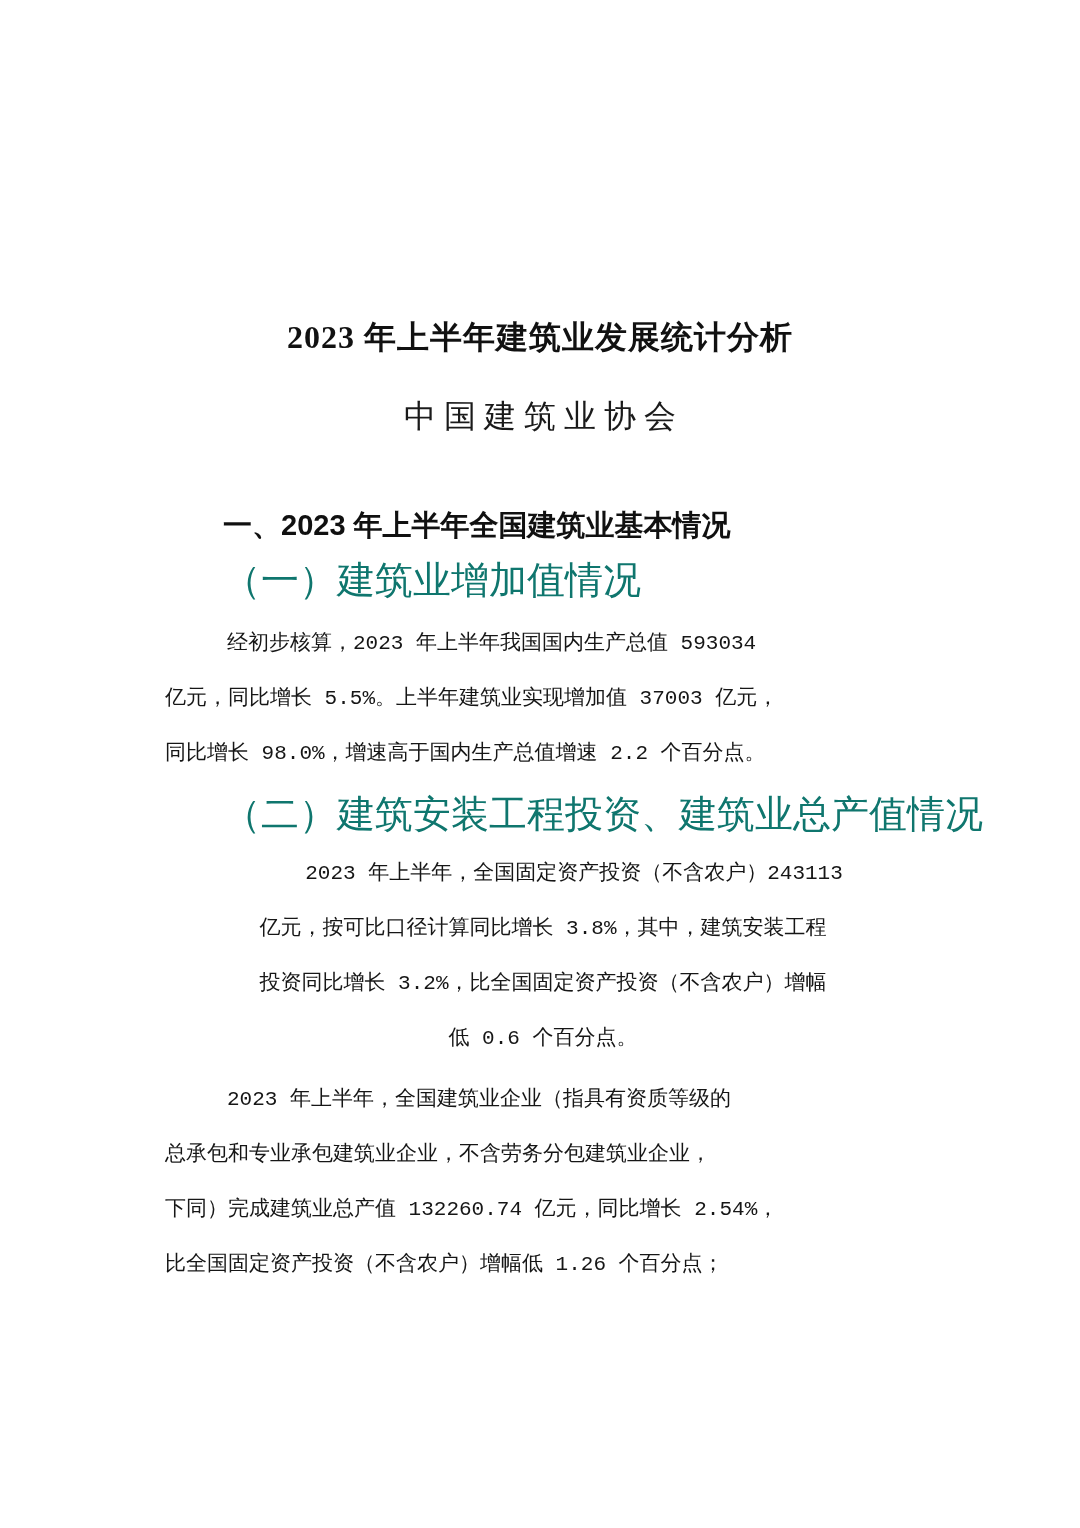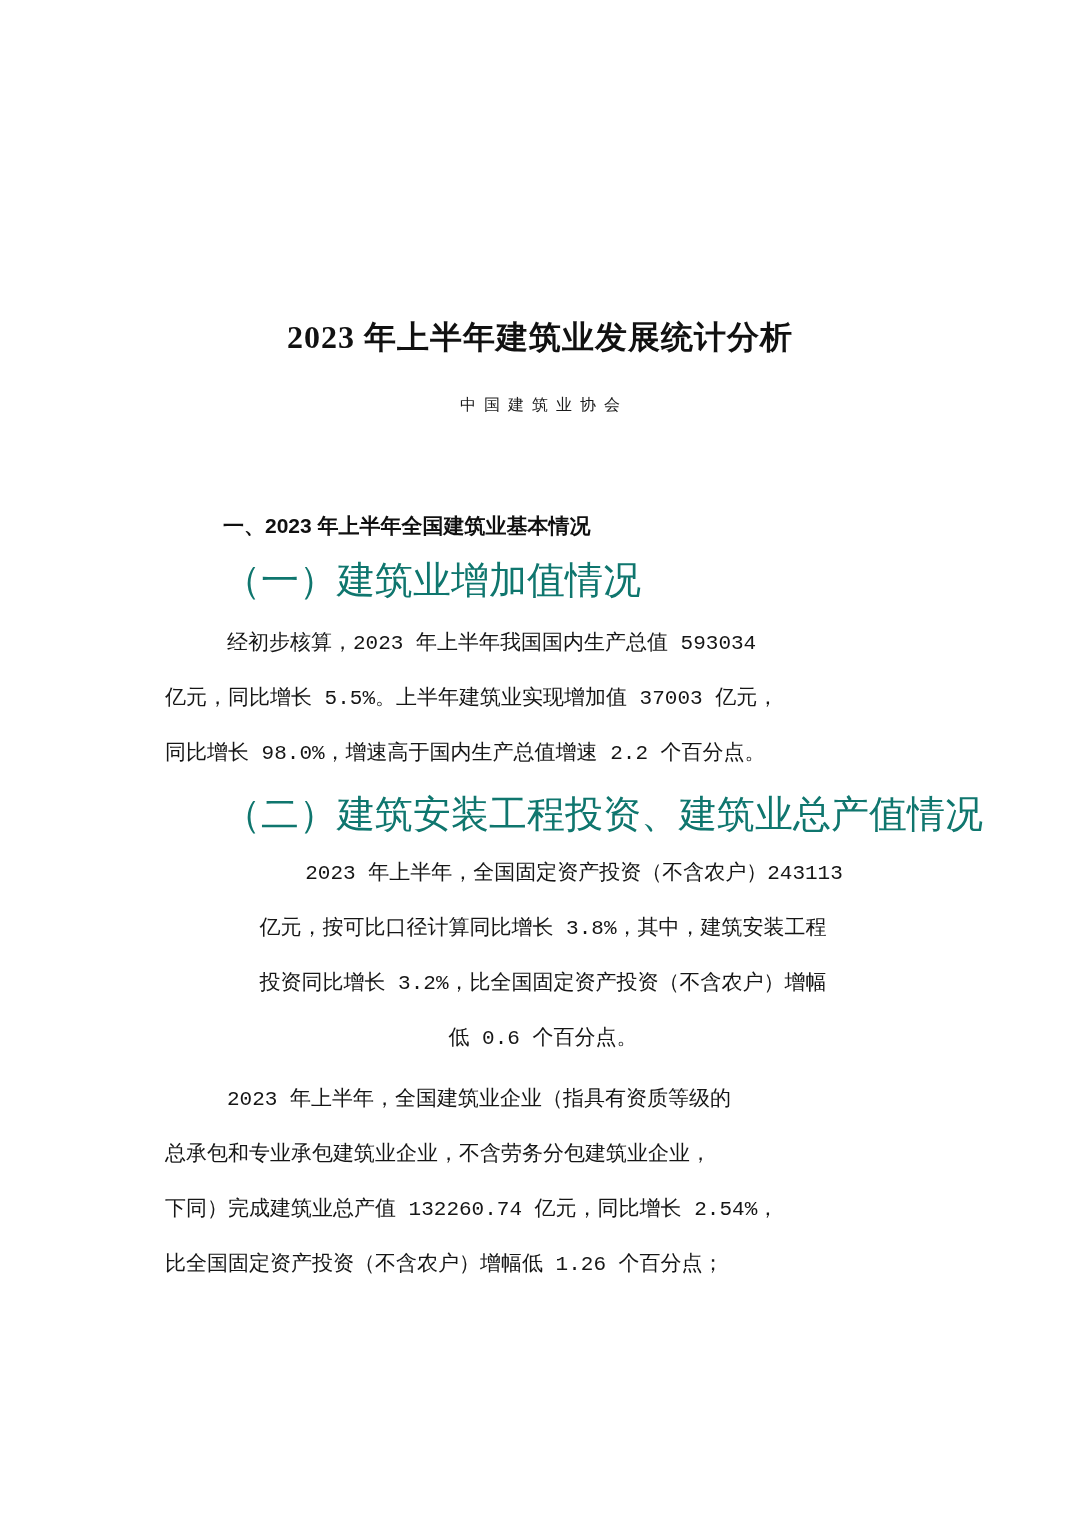--- a/index.html
+++ b/index.html
@@ -28,37 +28,37 @@
     line-height: 1.2;
     color: #111111;
     letter-spacing: 1px;
   }
   .doc-subtitle {
     position: absolute;
     top: 396px;
     left: 0;
     right: 0;
     text-align: center;
-    font-family: Liberation Mono, monospace;
-    font-size: 16px;
+    font-family: Liberation Serif, serif;
+    font-size: 32px;
     line-height: 1.3;
     letter-spacing: 8px;
     text-indent: 8px;
     color: #1a1a1a;
   }
   .content {
     position: absolute;
     top: 498px;
     left: 165px;
     width: 756px;
   }
   .sec-heading {
     font-family: "Liberation Sans", "DejaVu Sans", sans-serif;
     font-weight: bold;
-    font-size: 21px;
+    font-size: 29px;
     line-height: 55px;
     text-indent: 58px;
     color: #101010;
     white-space: nowrap;
   }
   .sub-heading {
     font-family: "Liberation Sans", "DejaVu Sans", sans-serif;
     font-weight: normal;
     font-size: 38px;
     line-height: 55px;

